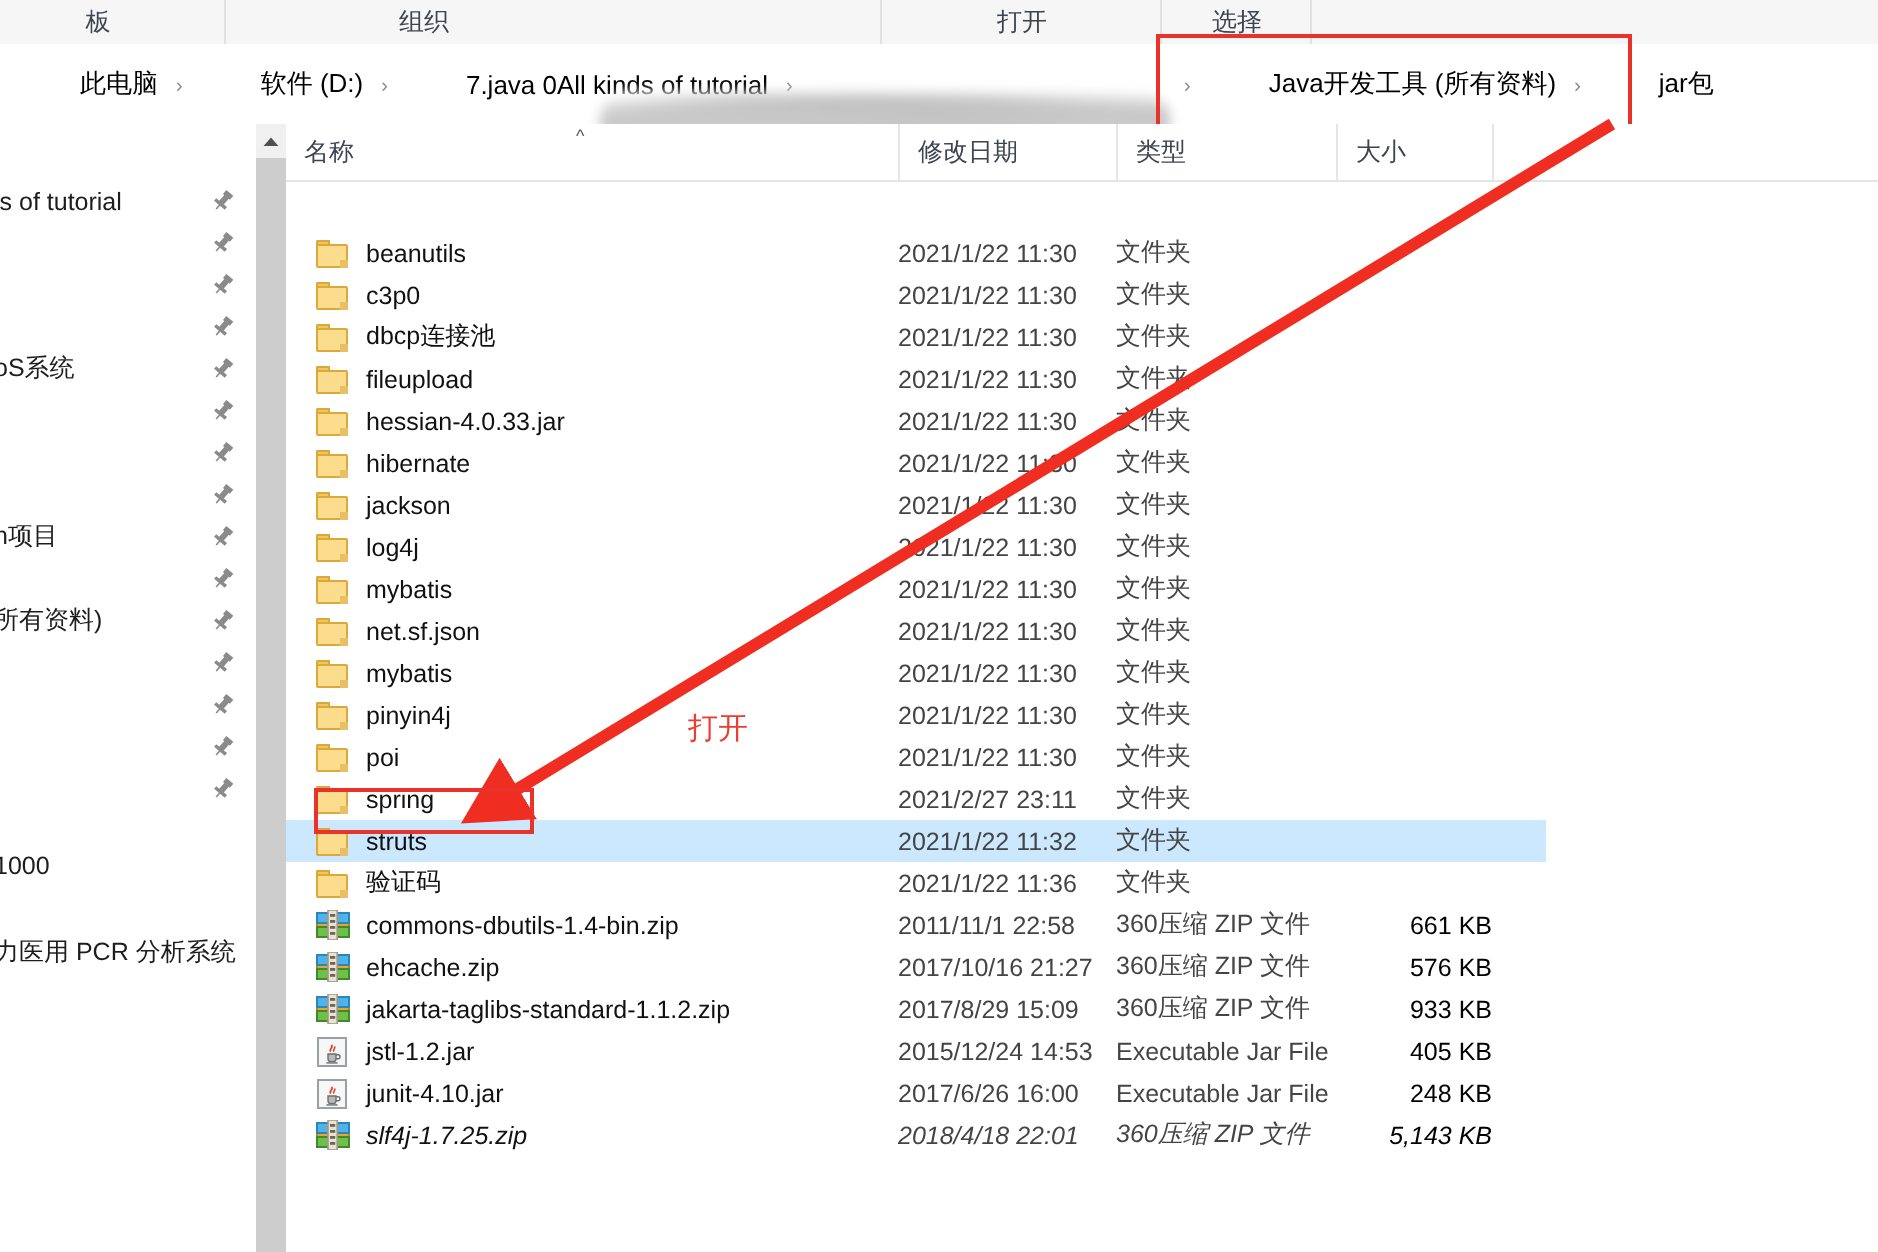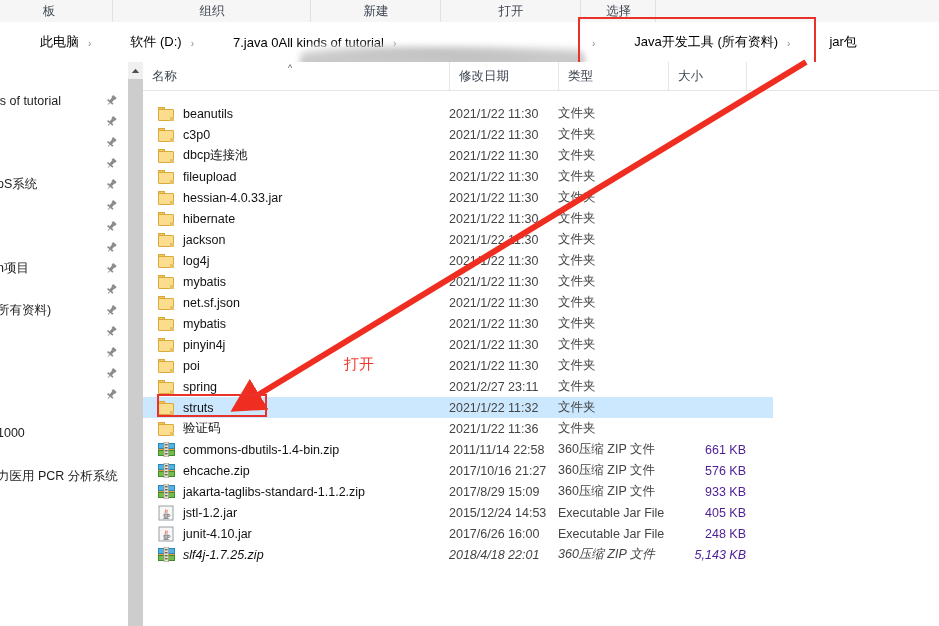--- a/index.html
+++ b/index.html
@@ -111,42 +111,42 @@
     border-left:1px solid #e5e5e5;
     box-sizing:border-box;
     padding-left:9px;
   }
   .col.first{border-left:none;}
   #sortmark{
     position:absolute;left:145px;top:1px;
     font-size:9px;color:#5a5a5a;
   }
   .frow{
-    position:absolute;left:0;width:630px;height:21px;
+    position:absolute;left:0;width:630px;height:21px;margin-top:13px;
   }
   .frow.selected{background:#cce8ff;}
   .fname{
     position:absolute;left:40px;top:0;height:21px;
     display:flex;align-items:center;
     font-size:12.5px;color:#111111;white-space:nowrap;
   }
   .fdate{
     position:absolute;left:306px;top:0;height:21px;
     display:flex;align-items:center;
     font-size:12.5px;color:#444444;white-space:nowrap;
   }
   .ftype{
     position:absolute;left:415px;top:0;height:21px;
     display:flex;align-items:center;
     font-size:12.5px;color:#444444;white-space:nowrap;
   }
   .fsize{
     position:absolute;left:525px;width:78px;top:0;height:21px;
     display:flex;align-items:center;justify-content:flex-end;
-    font-size:12.5px;color:#4c1d95;white-space:nowrap;
+    font-size:12.5px;color:#000000;white-space:nowrap;
   }
 
   
   .ic-folder{
     position:absolute;left:15px;top:3.5px;width:16px;height:14px;
   }
   .ic-folder .tab{
     position:absolute;left:0;top:0;width:7px;height:3px;
     background:#f3c65b;border:1px solid #d9a93a;box-sizing:border-box;
     border-bottom:none;border-top-left-radius:1px;
@@ -182,23 +182,20 @@
 </style>
 </head>
 <body>
 
 <div id="ribbon">
     <div class="ribbon-group first" style="left: 0px; width: 112px;">
       <span style="margin-left: -14px;">板</span>
     </div>
     <div class="ribbon-group" style="left: 112px; width: 198px;">
       <span>组织</span>
-    </div>
-    <div class="ribbon-group" style="left: 310px; width: 130px;">
-      <span>新建</span>
     </div>
     <div class="ribbon-group" style="left: 440px; width: 140px;">
       <span>打开</span>
     </div>
     <div class="ribbon-group" style="left: 580px; width: 75px;">
       <span>选择</span>
     </div>
     <div class="ribbon-group" style="left: 655px; width: 284px;">
       <span></span>
     </div>
@@ -606,21 +603,21 @@
           <rect x="0.5" y="1.5" width="16" height="12" fill="#f0a32c" stroke="#c77f16" stroke-width="1"></rect>
           <rect x="0.5" y="1.5" width="16" height="5" fill="#4fb3e8" stroke="#2a86bb" stroke-width="1"></rect>
           <rect x="0.5" y="8.5" width="16" height="5" fill="#6ec04a" stroke="#3f8a2a" stroke-width="1"></rect>
           <rect x="6" y="0" width="4.6" height="15" fill="#e8e3d6" stroke="#a09880" stroke-width="0.8"></rect>
           <rect x="7" y="2" width="2.6" height="1.4" fill="#6d6658"></rect>
           <rect x="7" y="5" width="2.6" height="1.4" fill="#6d6658"></rect>
           <rect x="7" y="8" width="2.6" height="1.4" fill="#6d6658"></rect>
           <rect x="7" y="11" width="2.6" height="1.4" fill="#6d6658"></rect>
         </svg></div>
       <div class="fname">commons-dbutils-1.4-bin.zip</div>
-      <div class="fdate">2011/11/14 22:58</div>
+      <div class="fdate">2011/11/1 22:58</div>
       <div class="ftype">360压缩 ZIP 文件</div>
       <div class="fsize">661 KB</div>
     </div>
     <div class="frow" style="top: 398px;">
       <div class="ic-zip"><svg width="17" height="15" viewBox="0 0 17 15">
           <rect x="0.5" y="1.5" width="16" height="12" fill="#f0a32c" stroke="#c77f16" stroke-width="1"></rect>
           <rect x="0.5" y="1.5" width="16" height="5" fill="#4fb3e8" stroke="#2a86bb" stroke-width="1"></rect>
           <rect x="0.5" y="8.5" width="16" height="5" fill="#6ec04a" stroke="#3f8a2a" stroke-width="1"></rect>
           <rect x="6" y="0" width="4.6" height="15" fill="#e8e3d6" stroke="#a09880" stroke-width="0.8"></rect>
           <rect x="7" y="2" width="2.6" height="1.4" fill="#6d6658"></rect>

